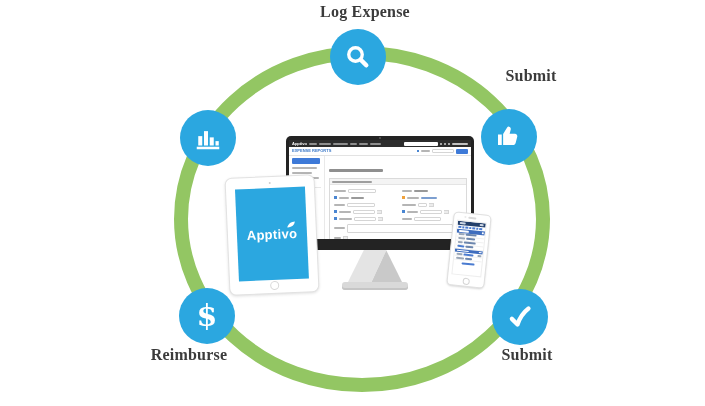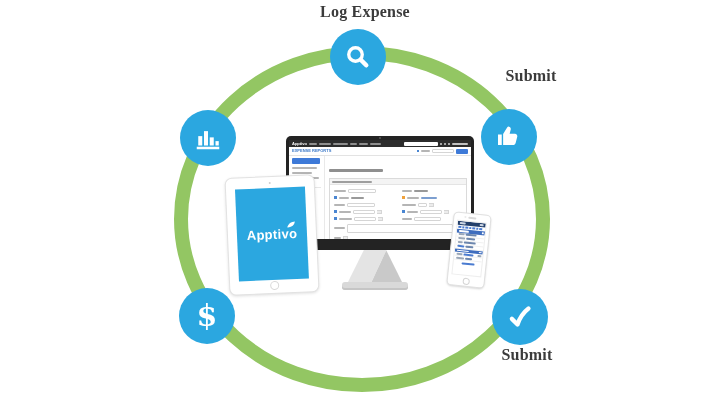--- a/index.html
+++ b/index.html
@@ -314,14 +314,15 @@
         <rect x="8.8" y="6.5" width="3.2" height="11.5"></rect>
         <rect x="13.4" y="11.5" width="3.2" height="6.5"></rect>
         <rect x="18" y="14.5" width="2.6" height="3.5"></rect>
       </g>
     </svg>
   </div>
 
   <div class="step-label" style="left:295px;top:3px;width:140px">Log Expense</div>
   <div class="step-label" style="left:466px;top:67px;width:130px">Submit</div>
   <div class="step-label" style="left:457px;top:346px;width:140px">Submit</div>
+  <div class="step-label" style="left:119px;top:346px;width:140px">Reimburse</div>
 
 </div>
 
 </body></html>

